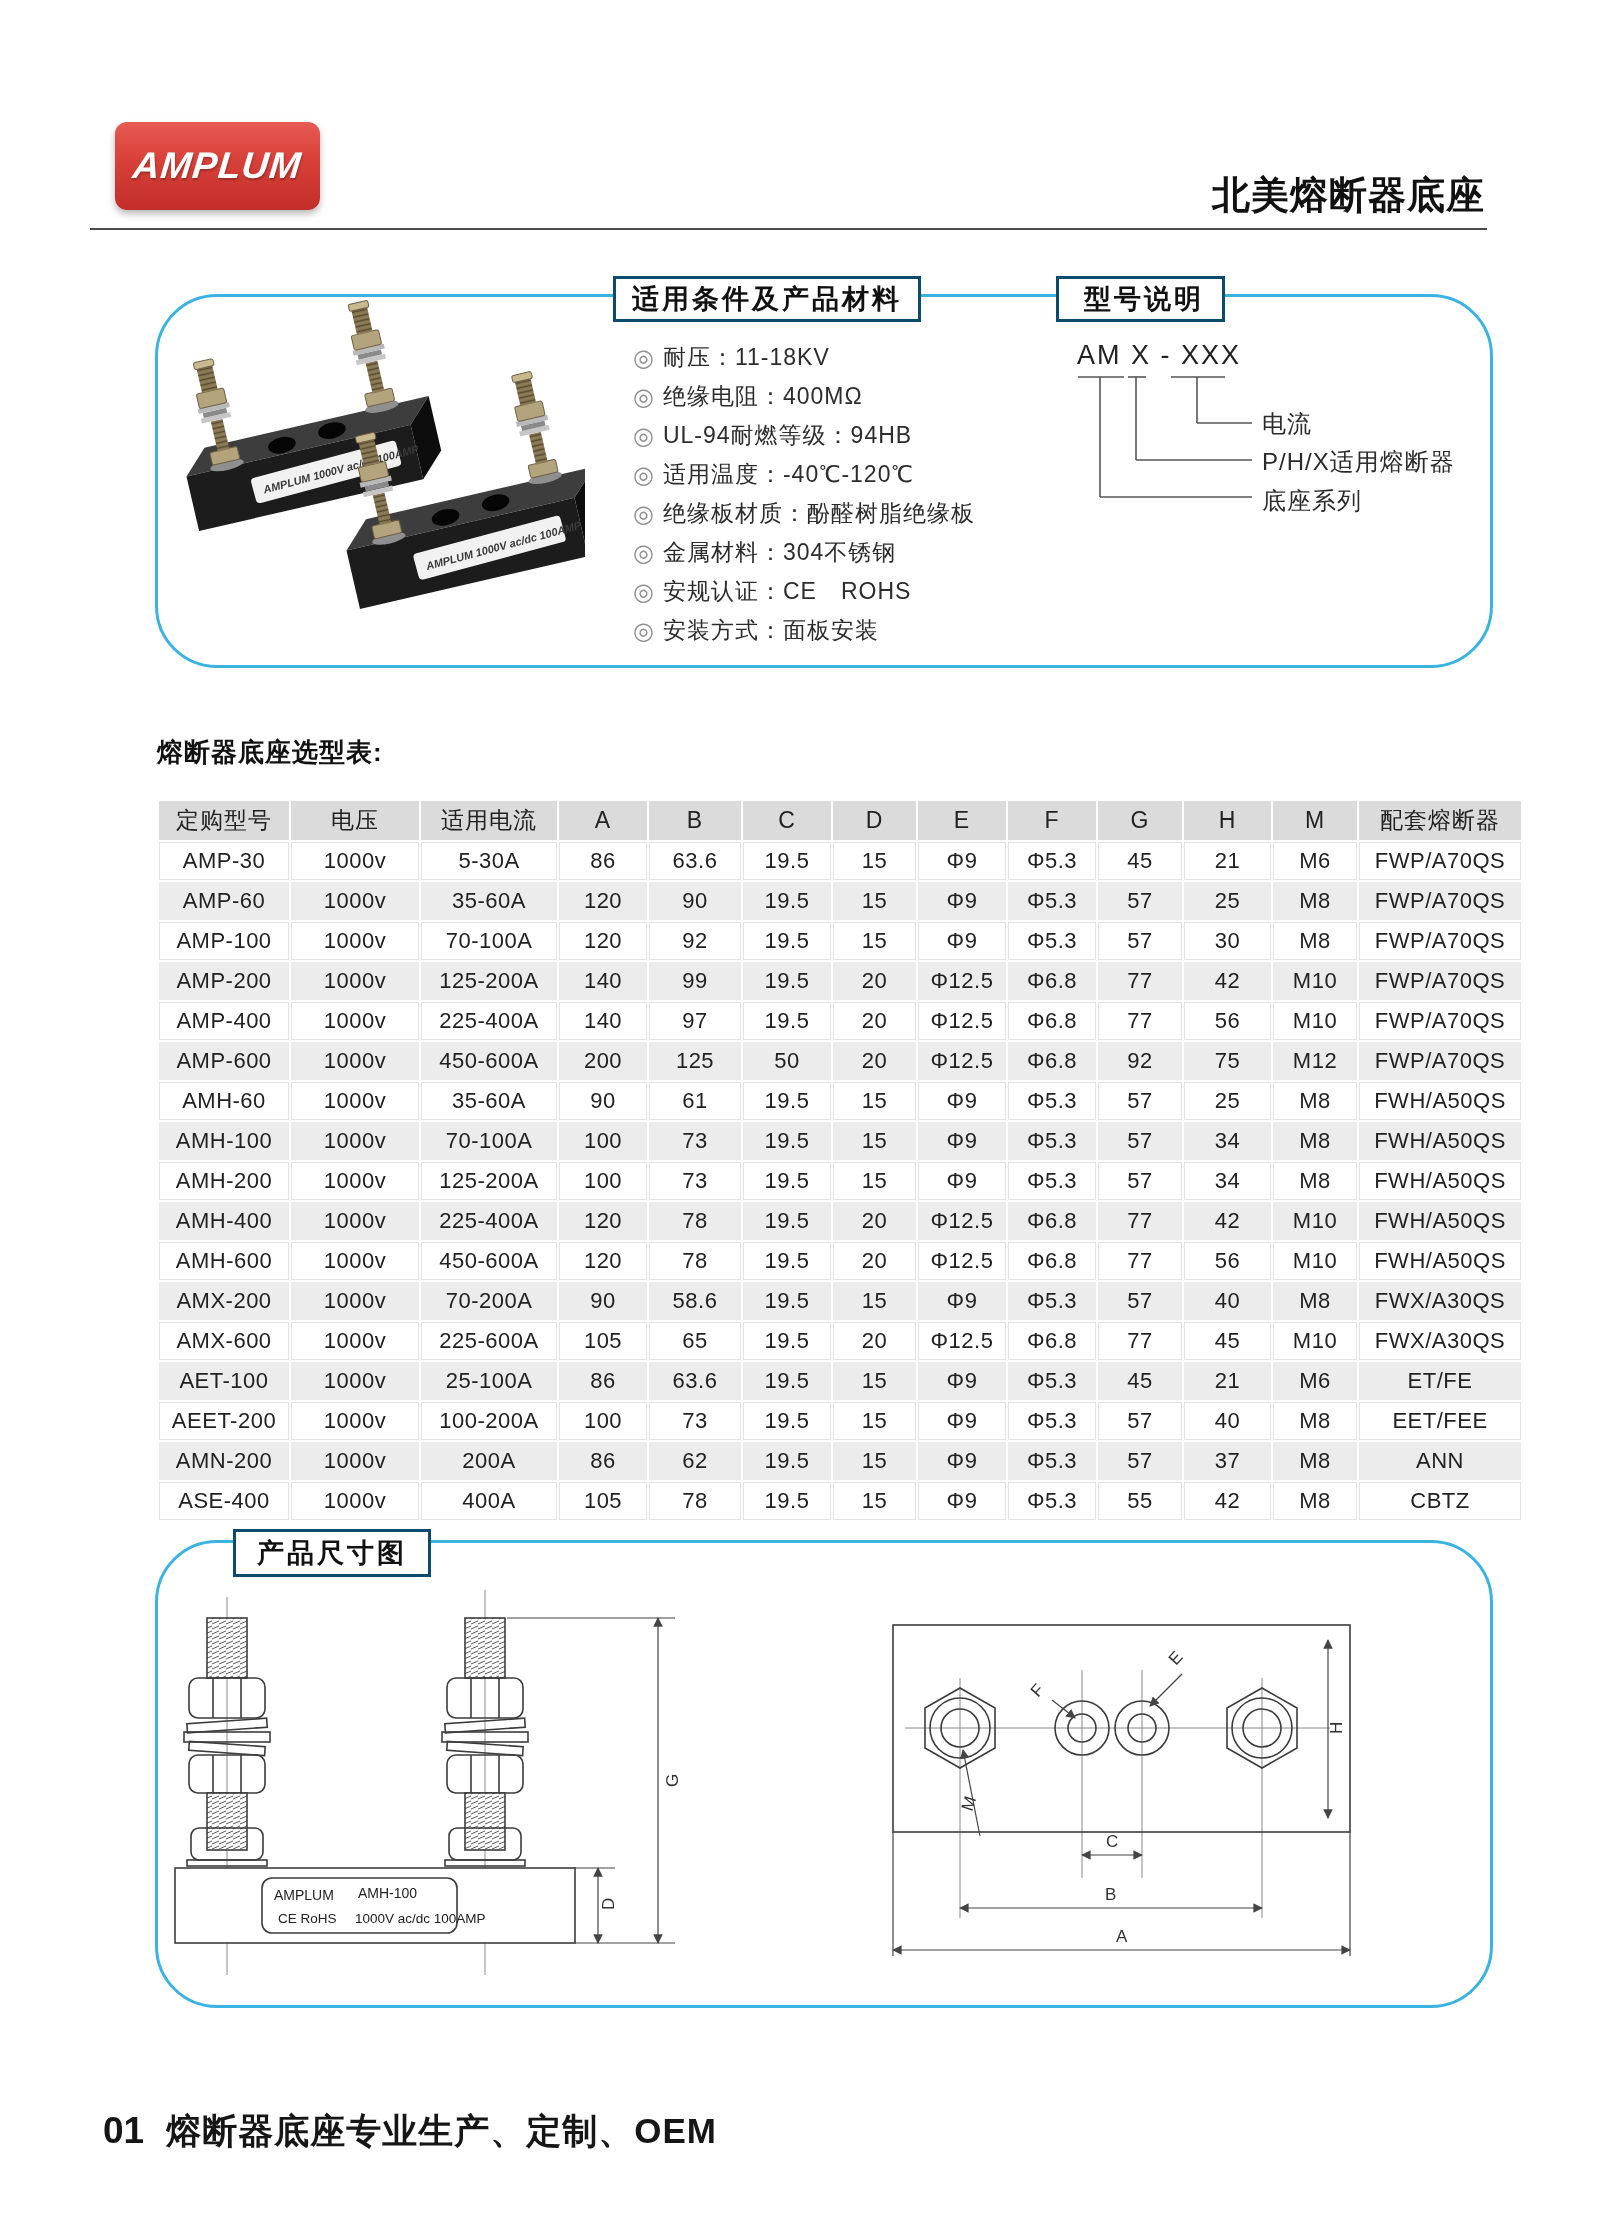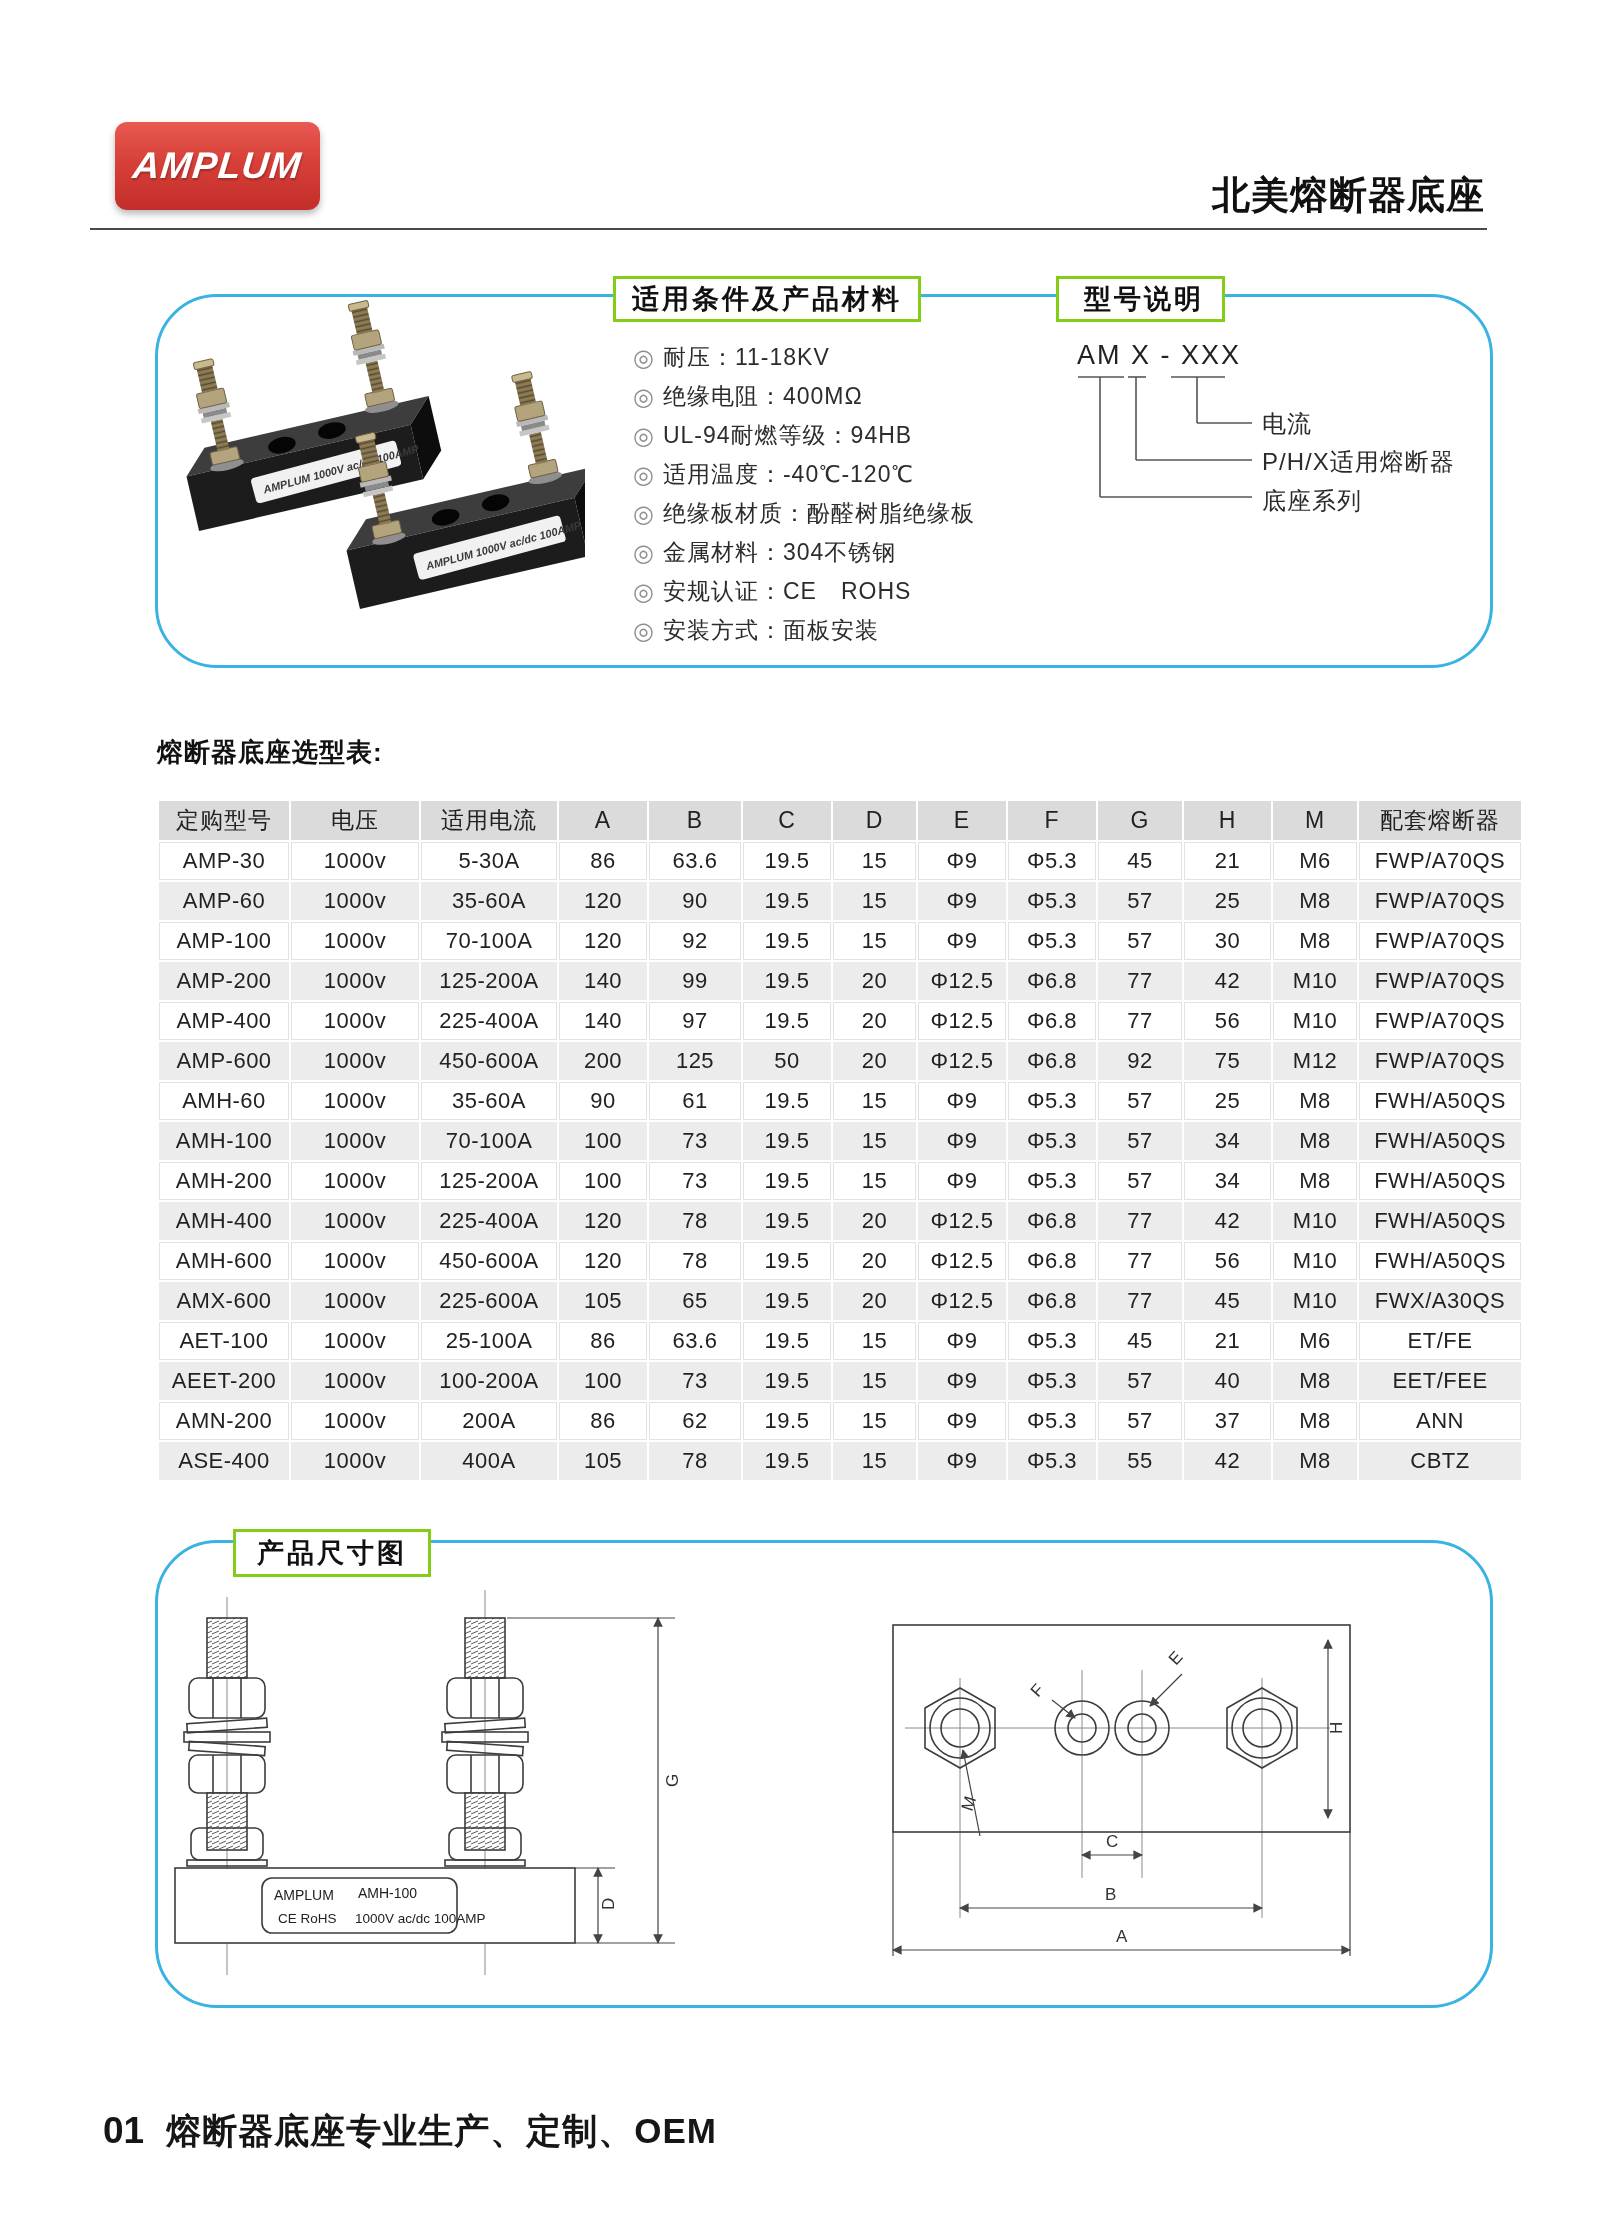--- a/index.html
+++ b/index.html
@@ -11,21 +11,21 @@
         box-shadow:0 4px 7px rgba(0,0,0,.28);display:flex;align-items:center;justify-content:center;}
   .logo span{color:#fff;font-weight:bold;font-style:italic;font-size:37px;letter-spacing:1px;
         transform:skewX(-6deg);text-shadow:1px 2px 2px rgba(0,0,0,.25);}
   .page-title{position:absolute;top:170px;left:1212px;width:278px;font-size:38px;font-weight:bold;
         letter-spacing:1px;color:#111;white-space:nowrap;}
   .header-rule{position:absolute;left:90px;top:228px;width:1397px;height:2px;background:#4a4a4a;}
   
   .container{position:absolute;border:3px solid #3ab3e2;border-radius:62px;background:#fff;}
   .c-top{left:155px;top:294px;width:1332px;height:368px;}
   .c-dim{left:155px;top:1540px;width:1332px;height:462px;}
-  .sec-box{position:absolute;background:#fff;border:3px solid #84cc16;z-index:3;
+  .sec-box{position:absolute;background:#fff;border:3px solid #0c4a6e;z-index:3;
         display:flex;align-items:center;justify-content:center;font-weight:bold;font-size:27px;
         letter-spacing:3px;color:#111;}
   .box-cond{left:613px;top:276px;width:302px;height:40px;}
   .box-model{left:1056px;top:276px;width:156px;height:40px;padding-left:7px;}
   .box-dims{left:233px;top:1518px;width:192px;height:42px;margin-top:11px;}
   
   .cond-list{position:absolute;left:633px;top:338px;margin:0;padding:0;list-style:none;z-index:2;}
   .cond-list li{height:39px;display:flex;align-items:center;font-size:23px;color:#2c2c2c;
         letter-spacing:1px;white-space:nowrap;}
   .cond-list .dot{color:#8f8f8f;margin-right:8px;font-size:24px;}
@@ -361,20 +361,35 @@
           <td>19.5</td>
           <td>20</td>
           <td>Φ12.5</td>
           <td>Φ6.8</td>
           <td>77</td>
           <td>56</td>
           <td>M10</td>
           <td>FWH/A50QS</td>
         </tr>
         <tr>
+          <td>AMX-200</td>
+          <td>1000v</td>
+          <td>70-200A</td>
+          <td>90</td>
+          <td>58.6</td>
+          <td>19.5</td>
+          <td>15</td>
+          <td>Φ9</td>
+          <td>Φ5.3</td>
+          <td>57</td>
+          <td>40</td>
+          <td>M8</td>
+          <td>FWX/A30QS</td>
+        </tr>
+        <tr>
           <td>AMX-600</td>
           <td>1000v</td>
           <td>225-600A</td>
           <td>105</td>
           <td>65</td>
           <td>19.5</td>
           <td>20</td>
           <td>Φ12.5</td>
           <td>Φ6.8</td>
           <td>77</td>

